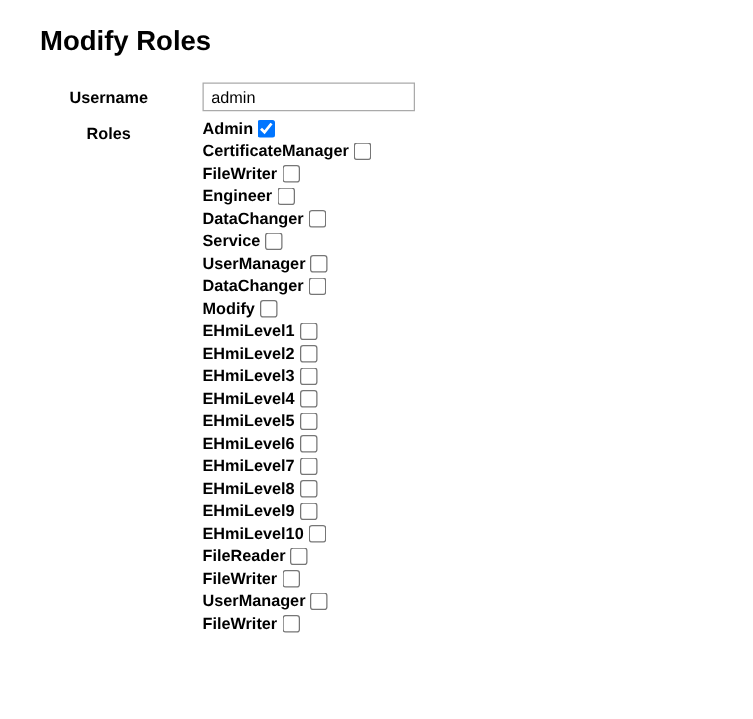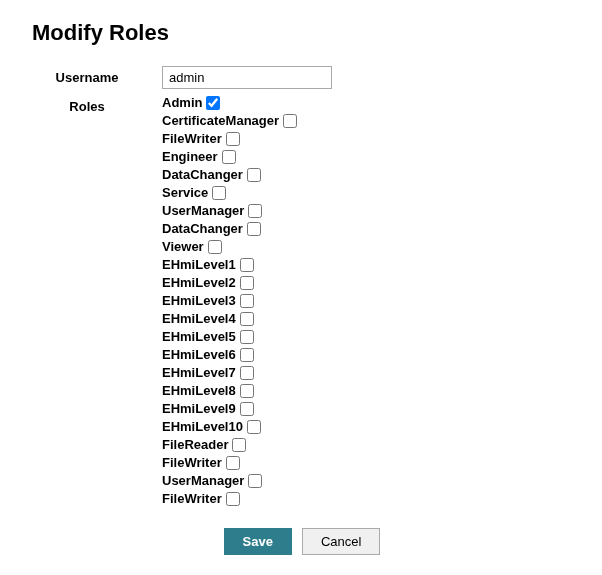--- a/index.html
+++ b/index.html
@@ -160,21 +160,21 @@
               </label>
             </div>
             <div class="role-item">
               <label>
                 <span class="role-name">DataChanger</span>
                 <input type="checkbox" style="">
               </label>
             </div>
             <div class="role-item">
               <label>
-                <span class="role-name">Viewer</span>
+                <span class="role-name">Modify</span>
                 <input type="checkbox" style="">
               </label>
             </div>
             <div class="role-item">
               <label>
                 <span class="role-name">EHmiLevel1</span>
                 <input type="checkbox" style="">
               </label>
             </div>
             <div class="role-item">
@@ -253,17 +253,13 @@
               <label>
                 <span class="role-name">FileWriter</span>
                 <input type="checkbox" style="">
               </label>
             </div>
           </div>
       </div>
     </div>
   </div>
 
-  <div class="buttons-row">
-    <button class="btn-save">Save</button>
-    <button class="btn-cancel">Cancel</button>
-  </div>
 </div>
 
 </body></html>

